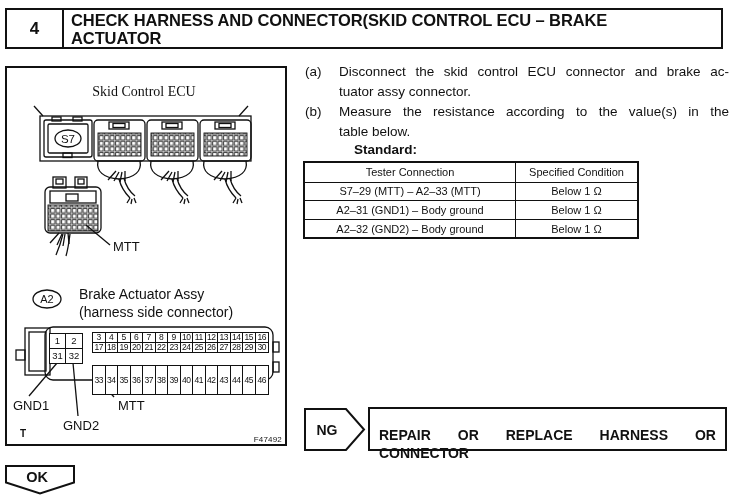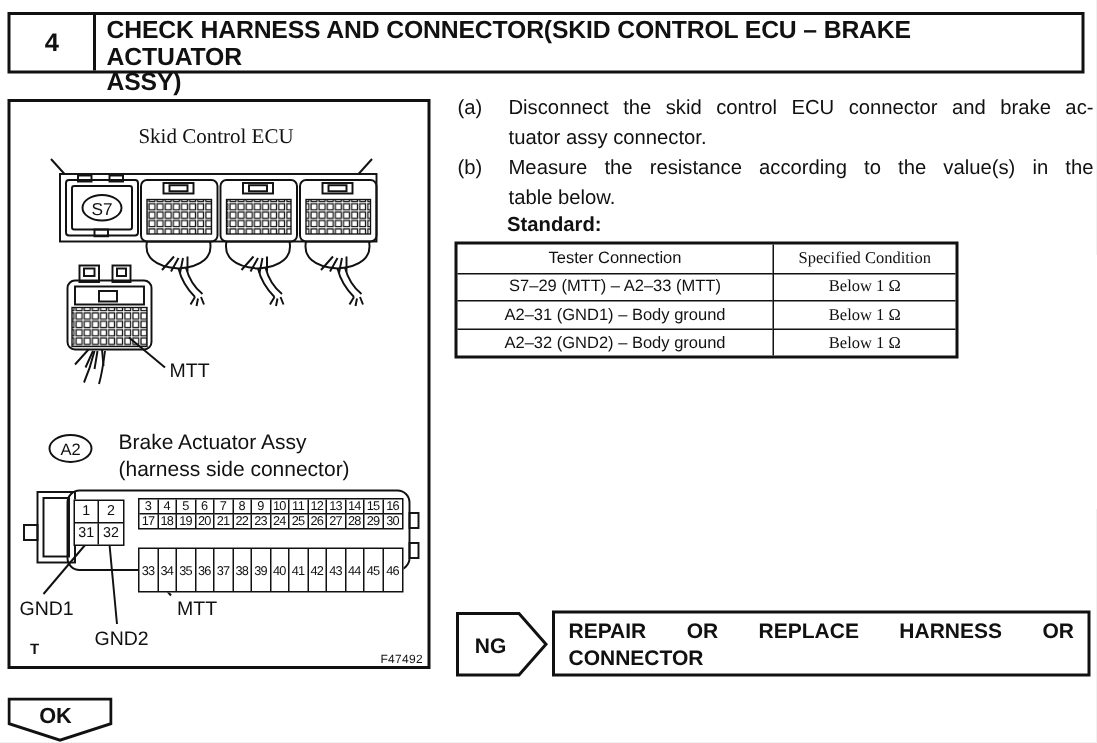--- a/index.html
+++ b/index.html
@@ -36,45 +36,44 @@
   .grid-rows .pin-cell:nth-child(n+15){border-bottom:none;}
   .grid-bottom{left:85px;top:297px;width:177px;height:30px;grid-template-columns:repeat(14,1fr);font-size:8.5px;letter-spacing:-0.4px;}
   .grid-bottom .pin-cell{border-bottom:none;}
   .grid-bottom .pin-cell:nth-child(14n){border-right:none;}
 
   
   .step-item{position:absolute;left:305px;width:424px;display:flex;font-size:13.5px;line-height:20px;}
   .step-item .marker{width:34px;flex:none;}
   .step-item .stext{flex:1;}
   .jl{text-align:justify;text-align-last:justify;}
-  .standard{position:absolute;left:338px;top:142px;font-size:13.5px;font-weight:bold;}
+  .standard{position:absolute;left:354px;top:142px;font-size:13.5px;font-weight:bold;}
 
   .std-table{position:absolute;left:303px;top:161px;width:336px;border:2px solid #111;display:grid;grid-template-columns:210px 1fr;background:#fff;}
   .std-cell{height:18.6px;display:flex;align-items:center;justify-content:center;font-size:11px;border-top:1.2px solid #111;}
-  .std-cell.c2{border-left:1.2px solid #111;font-family:Liberation Serif, serif;}
+  .std-cell.c2{border-left:1.2px solid #111;}
   .std-cell.hdr{border-top:none;}
 
   
   .ng-shape{position:absolute;left:304px;top:408px;}
   .flow-text{font-family:"Liberation Sans",sans-serif;font-weight:bold;font-size:14px;fill:#111;text-anchor:middle;}
-  .action-box{position:absolute;left:368px;top:407px;width:359px;height:44px;border:2px solid #111;padding:3px 9px 0 9px;
+  .action-box{position:absolute;left:368px;top:407px;width:359px;height:44px;border:2px solid #111;padding:18px 9px 0 9px;
     font-weight:bold;font-size:14px;line-height:17.5px;}
   .action-line1{display:flex;justify-content:space-between;}
   .ok-shape{position:absolute;left:5px;top:465px;}
 </style>
 </head>
 <body>
 
 <div class="page">
 
   <div class="step-header">
     <div class="step-num">4</div>
     <div class="step-title">
       <div>CHECK HARNESS AND CONNECTOR(SKID CONTROL ECU – BRAKE ACTUATOR</div>
-      <div>ASSY)</div>
     </div>
   </div>
 
   <div class="figure">
     <svg width="278" height="376" viewBox="0 0 278 376">
       <defs>
         <pattern id="pins" width="5.4" height="5.6" patternUnits="userSpaceOnUse">
           <rect x="0.6" y="0.6" width="3.9" height="4.1" fill="none" stroke="#111" stroke-width="0.8"></rect>
         </pattern>
       </defs>

